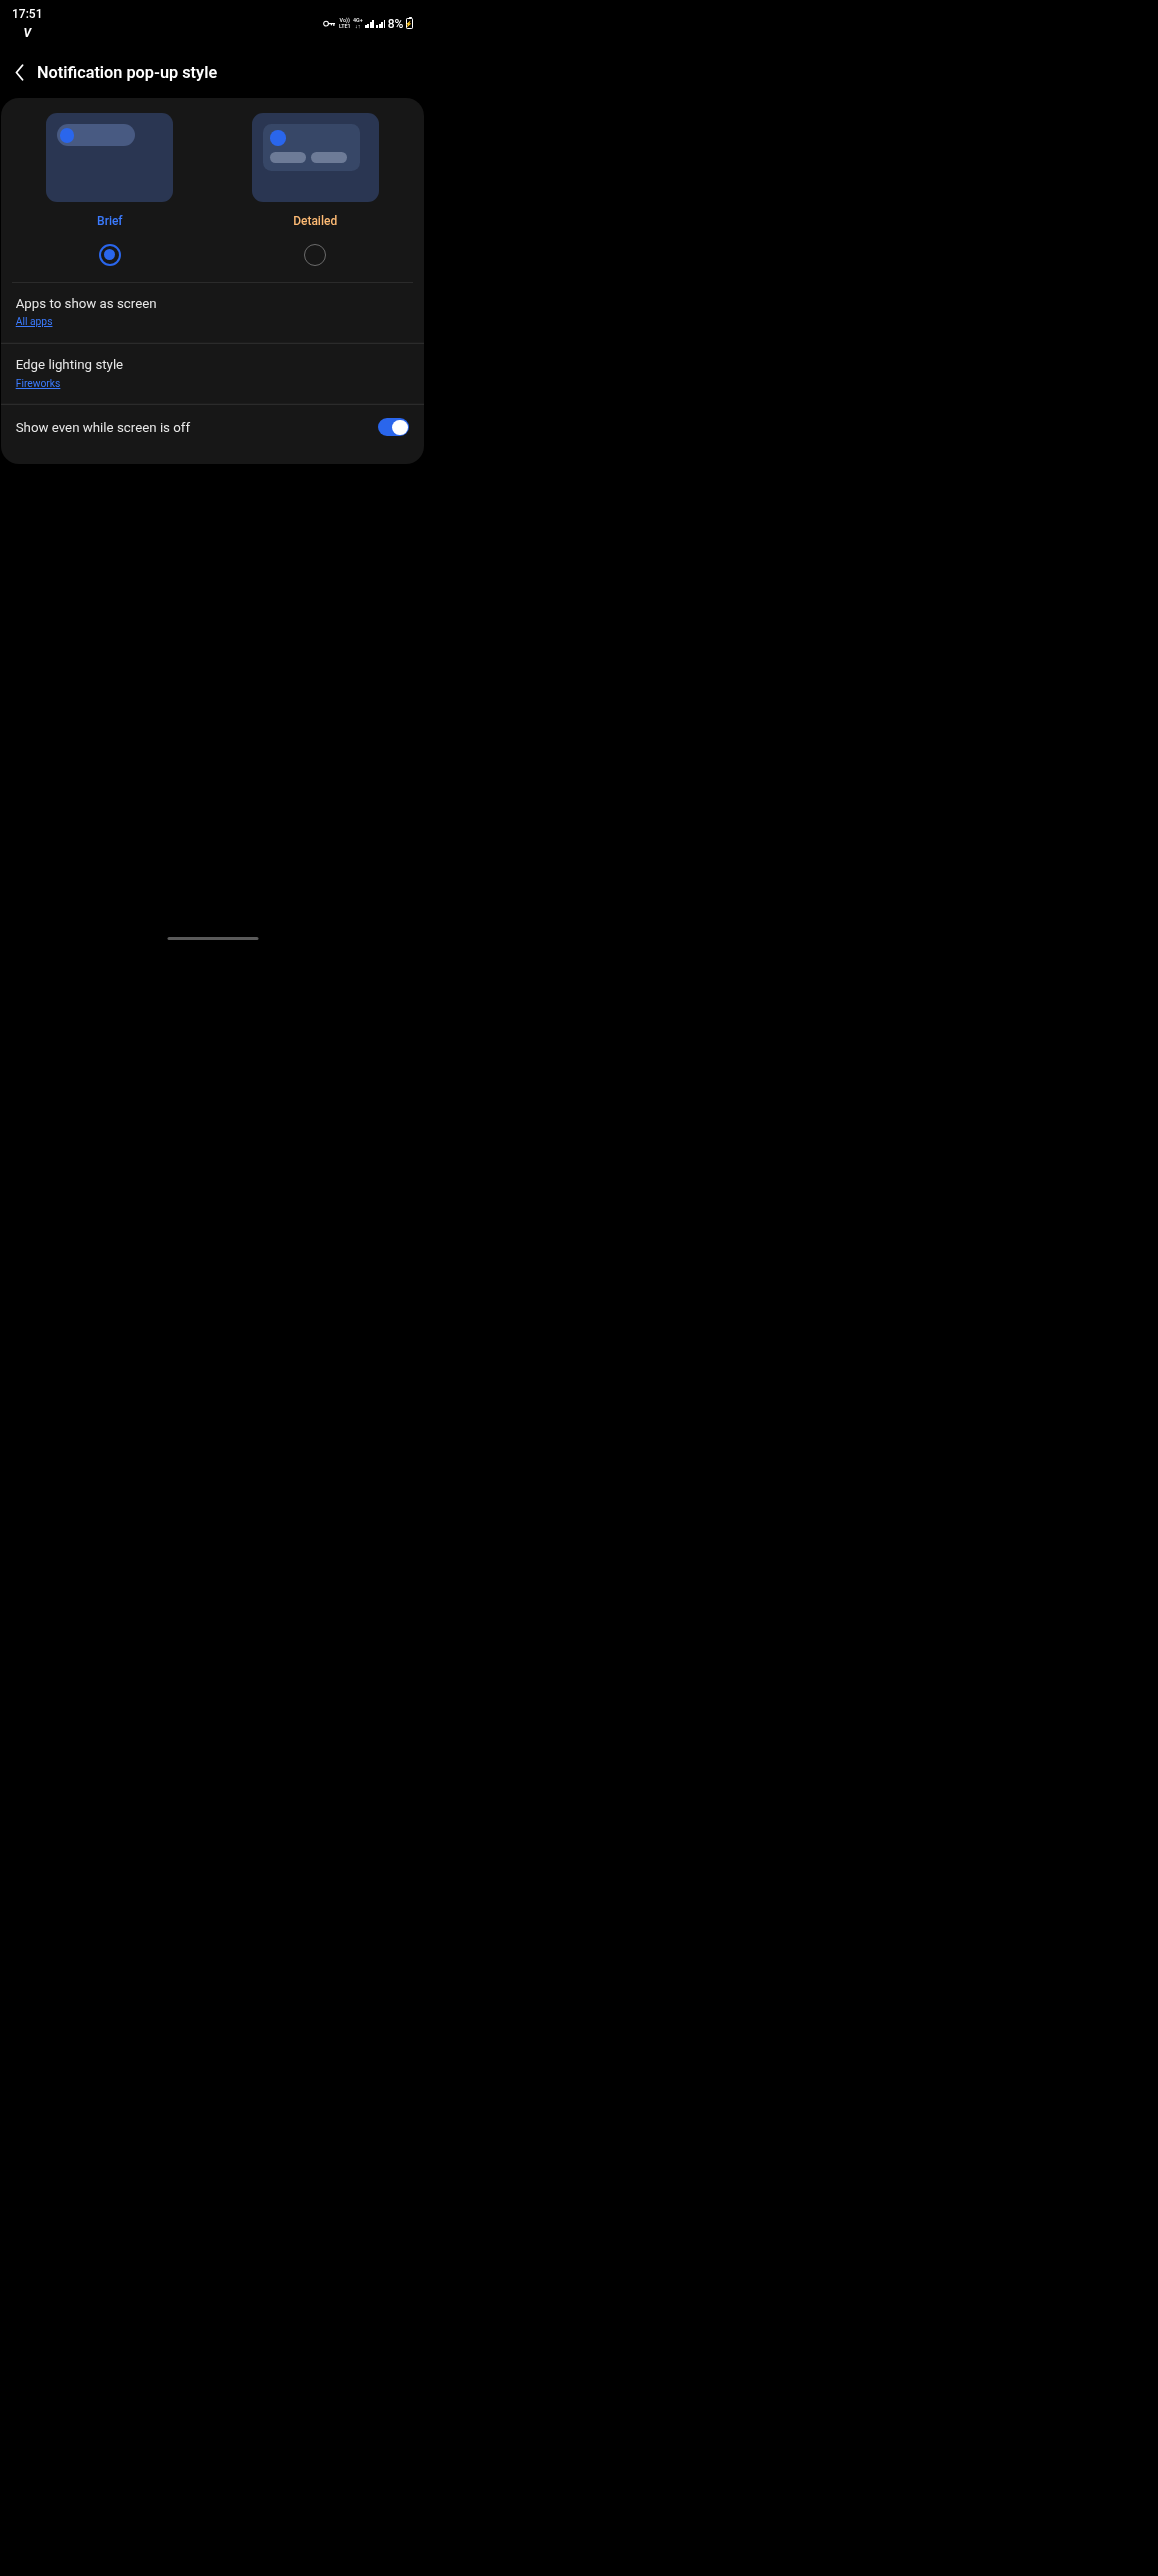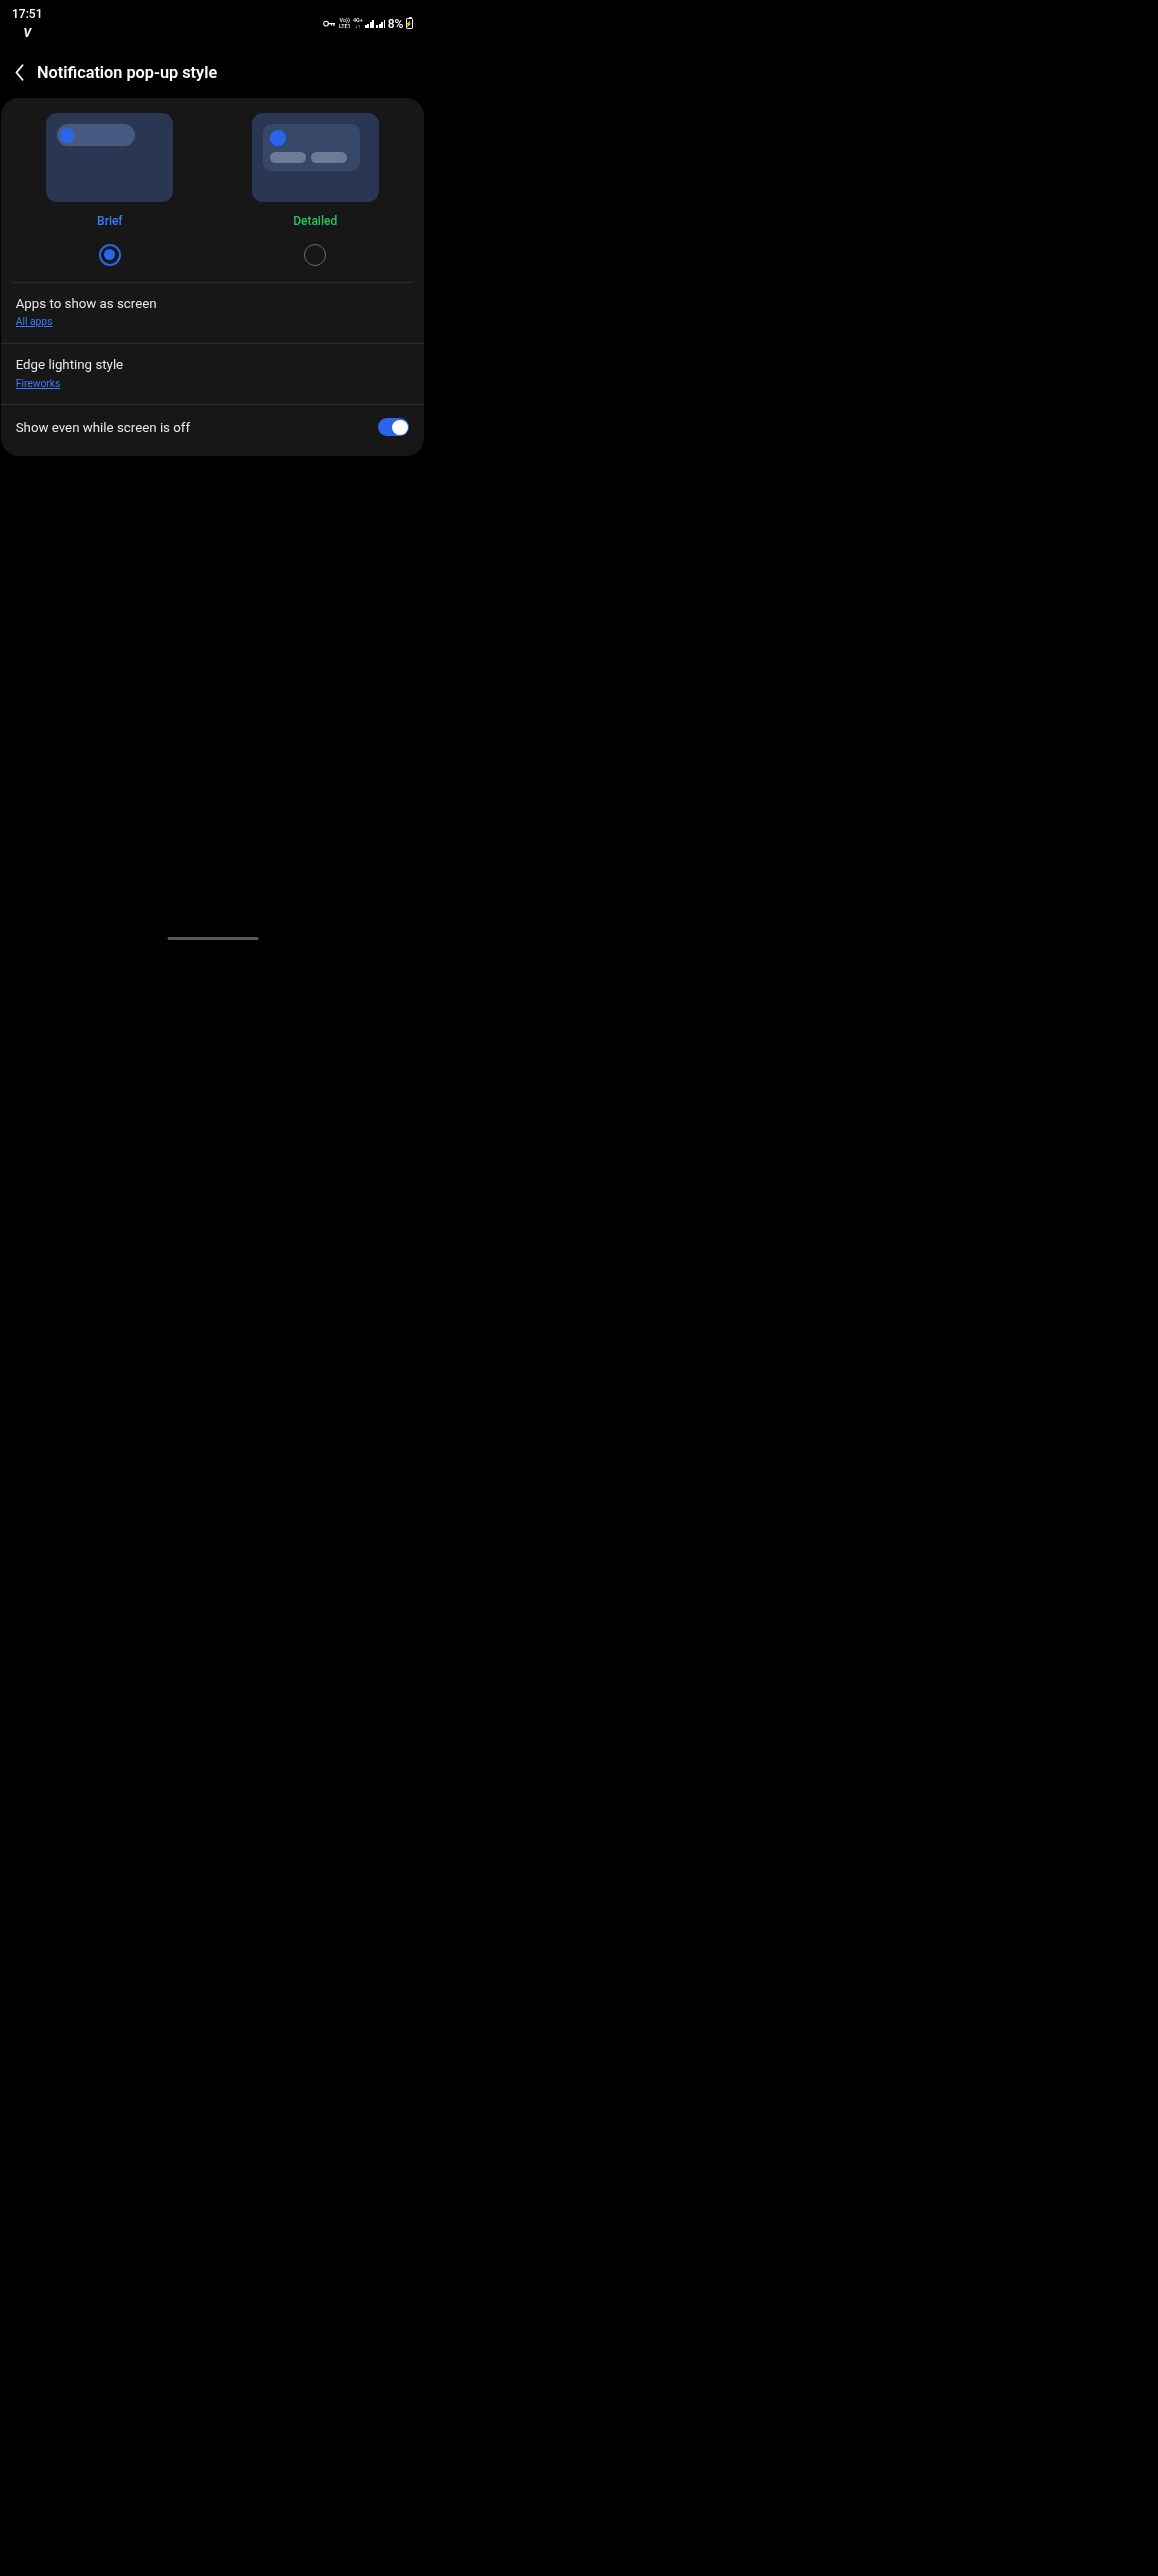--- a/index.html
+++ b/index.html
@@ -46,21 +46,21 @@
     gap: 9px;
   }
   .back-chevron { width: 17px; height: 17px; display:flex; align-items:center; justify-content:center;}
   .header-title { font-size: 16.3px; font-weight: 600; }
 
   
   .card {
     background: #171717;
     border-radius: 18px;
     margin: 4.8px 1.2px 0 1.2px;
-    padding-bottom: 6px;
+    padding-bottom: 14px;
   }
 
   
   .style-row {
     display: flex;
     padding: 15.7px 6px 0 6px;
   }
   .style-option {
     flex: 1;
     display: flex;
@@ -89,21 +89,21 @@
     padding: 6px 7.2px;
     display:flex; flex-direction:column; gap:6px;
   }
   .detailed-dot { width:15.7px; height:15.7px; background:#2a66ec; border-radius:50%;}
   .detailed-pills { display:flex; gap:4.8px; }
   .detailed-pills span { height:11px; background:#6d7b97; border-radius:5.4px; }
   .detailed-pills span:first-child{width:36px;} .detailed-pills span:last-child{width:36px;}
 
   .style-label { margin-top: 12px; font-size: 12px; font-weight:500; }
   .style-label.selected { color: #3b7bff; }
-  .style-label.unselected { color: #22c55e; }
+  .style-label.unselected { color: #fdba74; }
 
   .radio { margin-top: 15.7px; width: 22px; height:22px; border-radius:50%; }
   .radio.selected { border: 2.4px solid #2a66ec; display:flex; align-items:center; justify-content:center;}
   .radio.selected::after { content:""; width:11px; height:11px; background:#2a66ec; border-radius:50%;}
   .radio.unselected { border: 1.8px solid #6b6b6b; }
 
   
   .divider { height:0.6px; background:#2b2b2b; margin: 15.7px 11px 0 11px; }
   .row {
     padding: 13.3px 14.5px;

